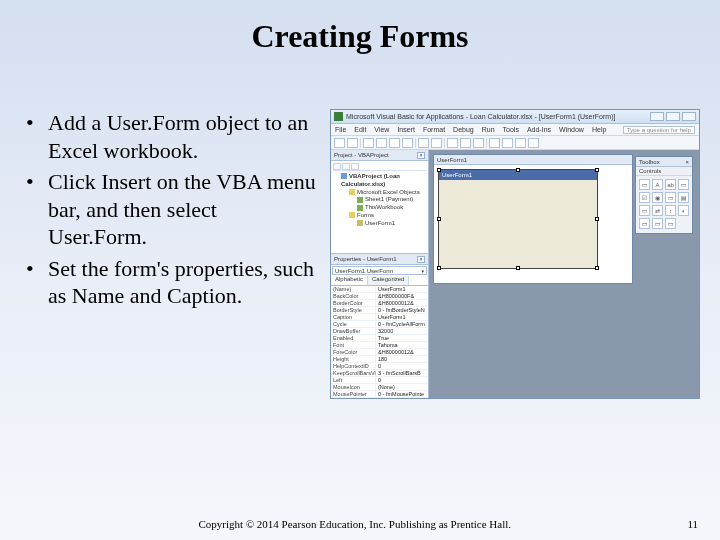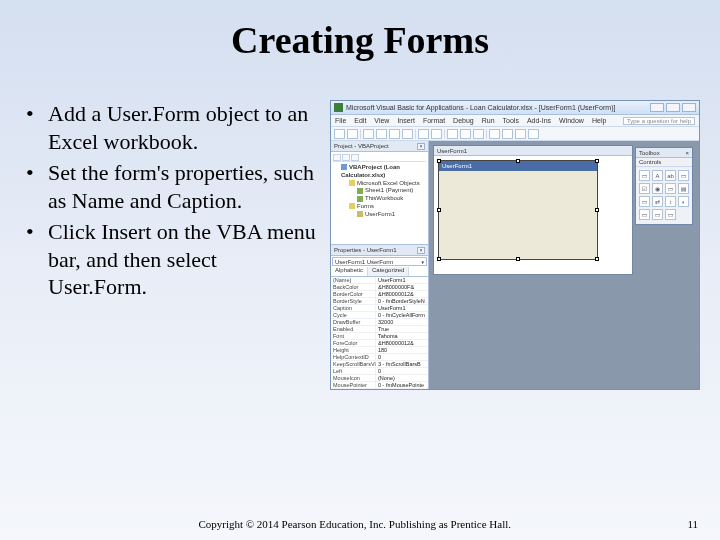--- a/index.html
+++ b/index.html
@@ -6,28 +6,28 @@
   body {
     width: 720px;
     height: 540px;
     background: linear-gradient(to bottom, #d4dff0 0%, #e8edf7 50%, #f5f7fb 100%);
     font-family: "Times New Roman", Times, serif;
     position: relative;
     overflow: hidden;
   }
   .title {
     text-align: center;
-    font-size: 38px;
+    font-size: 32px;
     font-weight: bold;
     color: #000;
     padding-top: 18px;
   }
   .content {
     display: flex;
-    margin-top: 38px;
+    margin-top: 54px;
     padding: 0 20px;
   }
   .bullets {
     width: 300px;
     font-size: 22px;
     color: #000;
     line-height: 1.25;
   }
   .bullets ul { list-style: none; }
   .bullets li {
@@ -165,22 +165,22 @@
 </style>
 </head>
 <body>
 
 <div class="title">Creating Forms</div>
 
 <div class="content">
   <div class="bullets">
     <ul>
       <li>Add a User.Form object to an Excel workbook.</li>
+      <li>Click Insert on the VBA menu bar, and then select User.Form.</li>
       <li>Set the form's properties, such as Name and Caption.</li>
-      <li>Click Insert on the VBA menu bar, and then select User.Form.</li>
     </ul>
   </div>
 
   <div class="screenshot">
     <div class="vba-window">
       <div class="vba-titlebar">
         <span class="icn"></span>
         <span>Microsoft Visual Basic for Applications - Loan Calculator.xlsx - [UserForm1 (UserForm)]</span>
         <div class="winbtns">
           <span></span>

